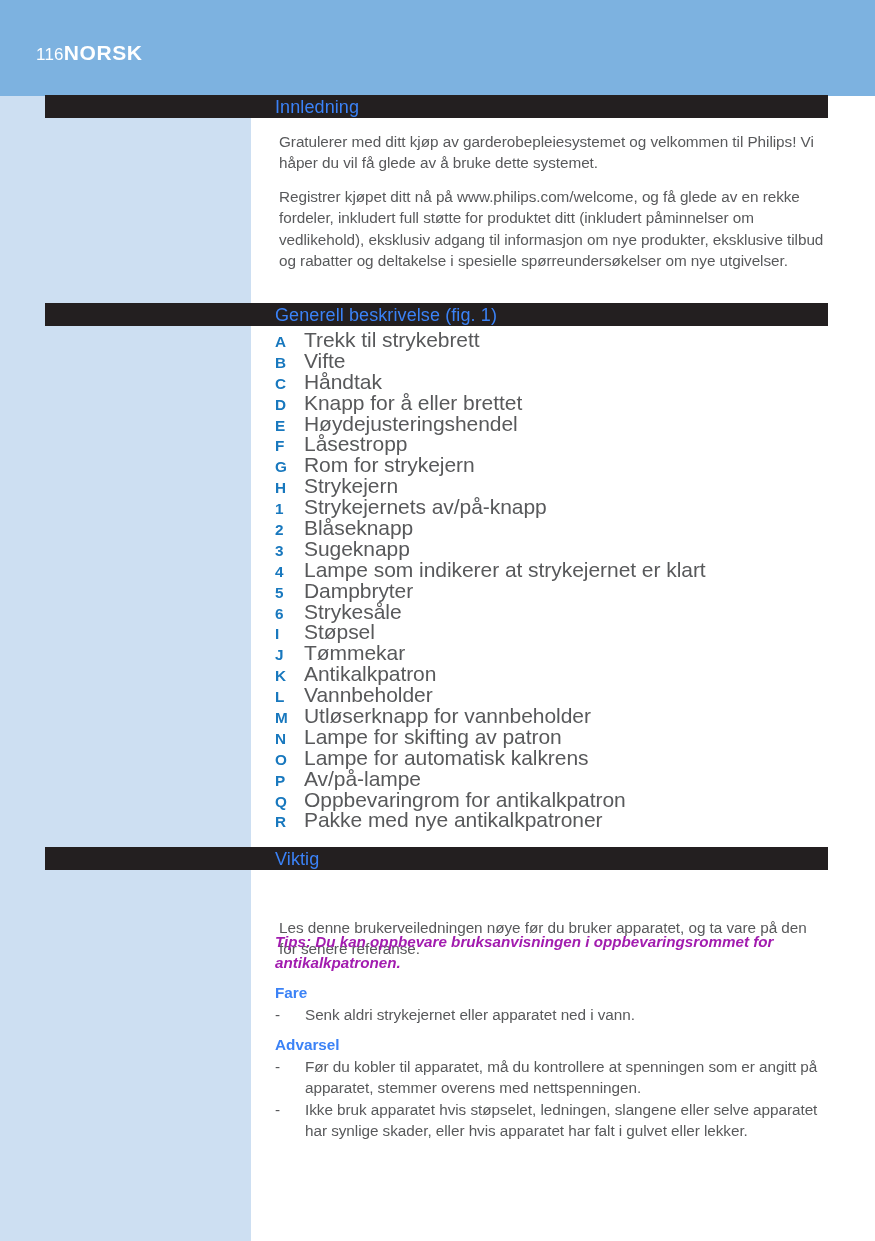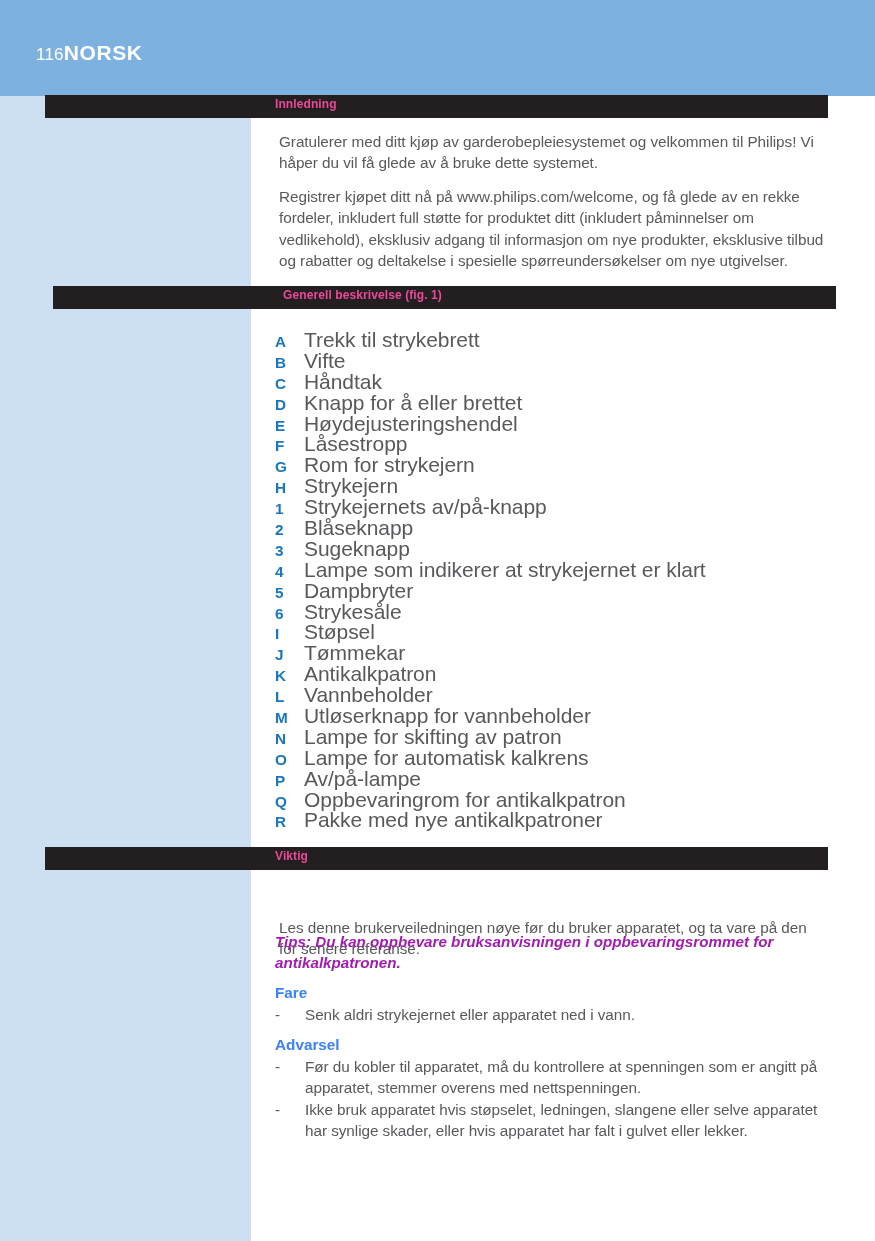--- a/index.html
+++ b/index.html
@@ -79,23 +79,23 @@
     left: 45px;
     width: 783px;
     height: 23px;
     background: #231f20;
     box-sizing: border-box;
   }
   .bar-label {
     position: absolute;
     left: 230px;
     top: 2px;
-    color: #ec4899;
-    font-size: 12px;
-    font-weight: bold;
+    color: #3b82f6;
+    font-size: 18px;
+    font-weight: normal;
     letter-spacing: 0.1px;
     white-space: nowrap;
   }
 
   .body-text {
     position: absolute;
     left: 275px;
     width: 554px;
     color: #58595b;
     font-size: 15.3px;
@@ -192,21 +192,21 @@
       <span class="bar-label">Innledning</span>
     </div>
 
     <div class="body-text" style="top:127px;">
       <p>Gratulerer med ditt kjøp av garderobepleiesystemet og velkommen til Philips! Vi håper du vil få glede av å bruke dette systemet.</p>
     </div>
     <div class="body-text" style="top:182px;">
       <p>Registrer kjøpet ditt nå på www.philips.com/welcome, og få glede av en rekke fordeler, inkludert full støtte for produktet ditt (inkludert påminnelser om vedlikehold), eksklusiv adgang til informasjon om nye produkter, eksklusive tilbud og rabatter og deltakelse i spesielle spørreundersøkelser om nye utgivelser.</p>
     </div>
 
-    <div class="bar" style="top:286px;margin-left:8px;">
+    <div class="bar" style="top:303px;">
       <span class="bar-label">Generell beskrivelse (fig. 1)</span>
     </div>
 
     <div class="parts-list" style="top:328px;">
       <div class="part-row">
           <span class="part-key">A</span>
           <span class="part-label">Trekk til strykebrett</span>
         </div>
       <div class="part-row">
           <span class="part-key">B</span>

